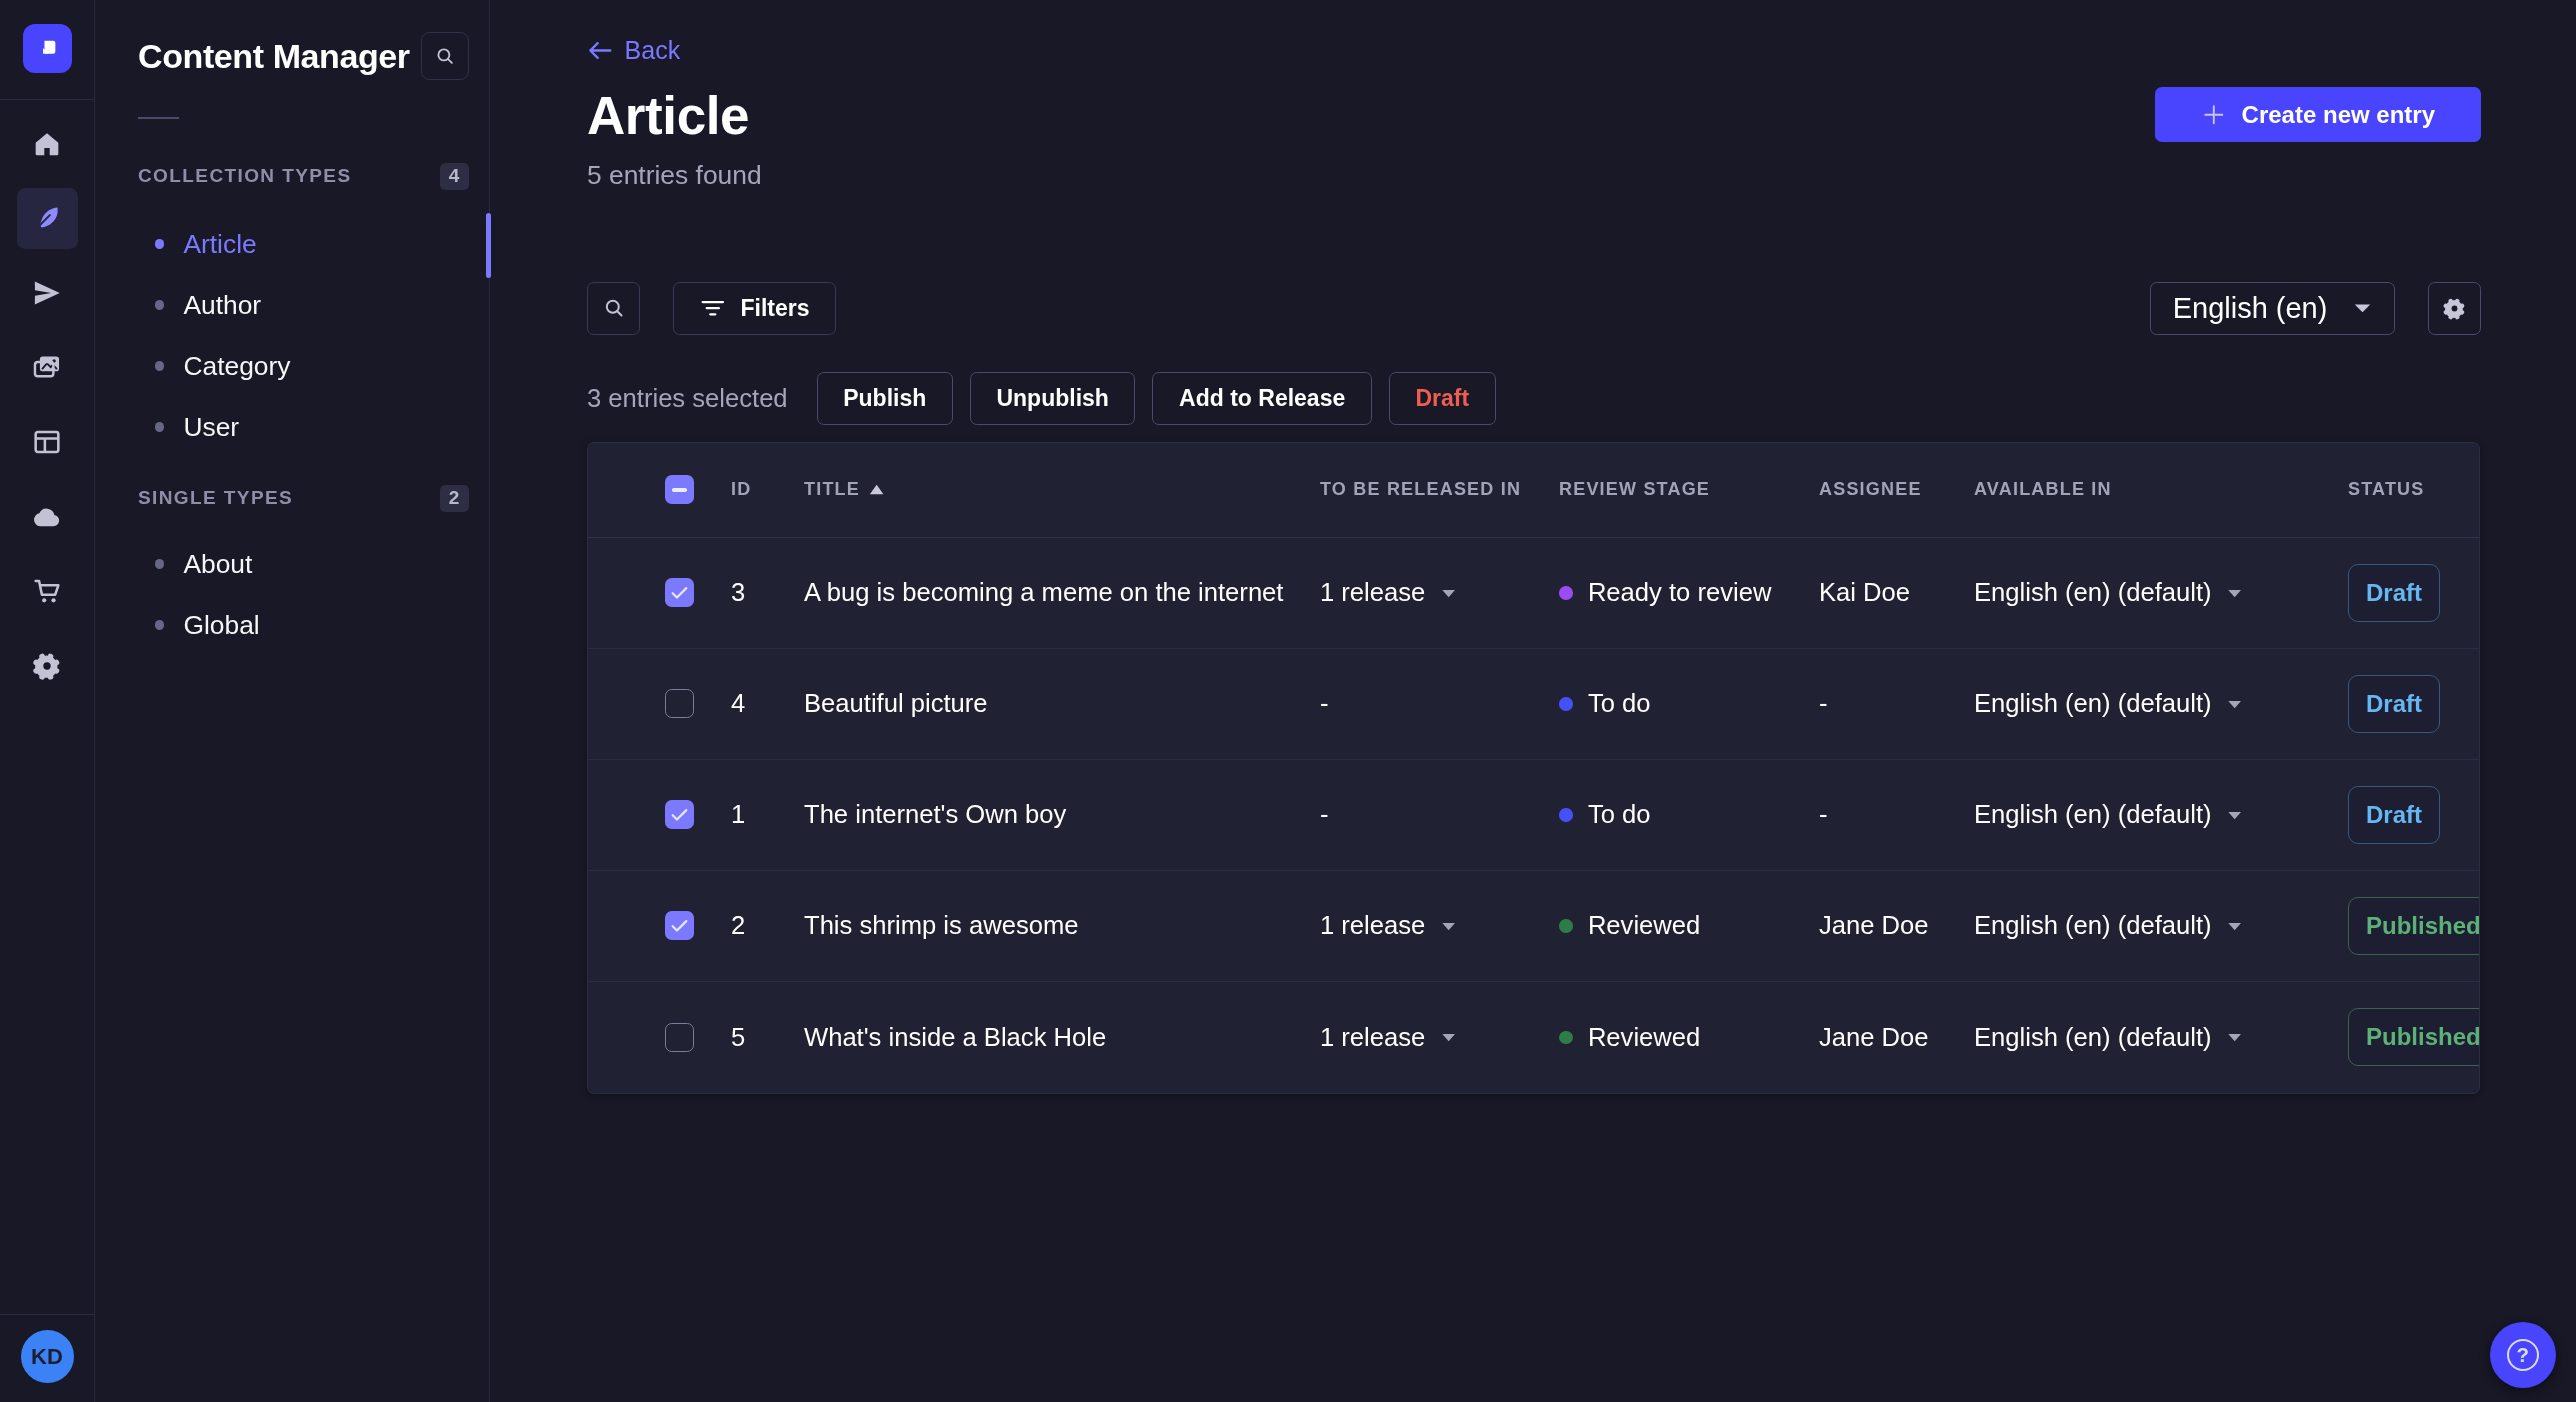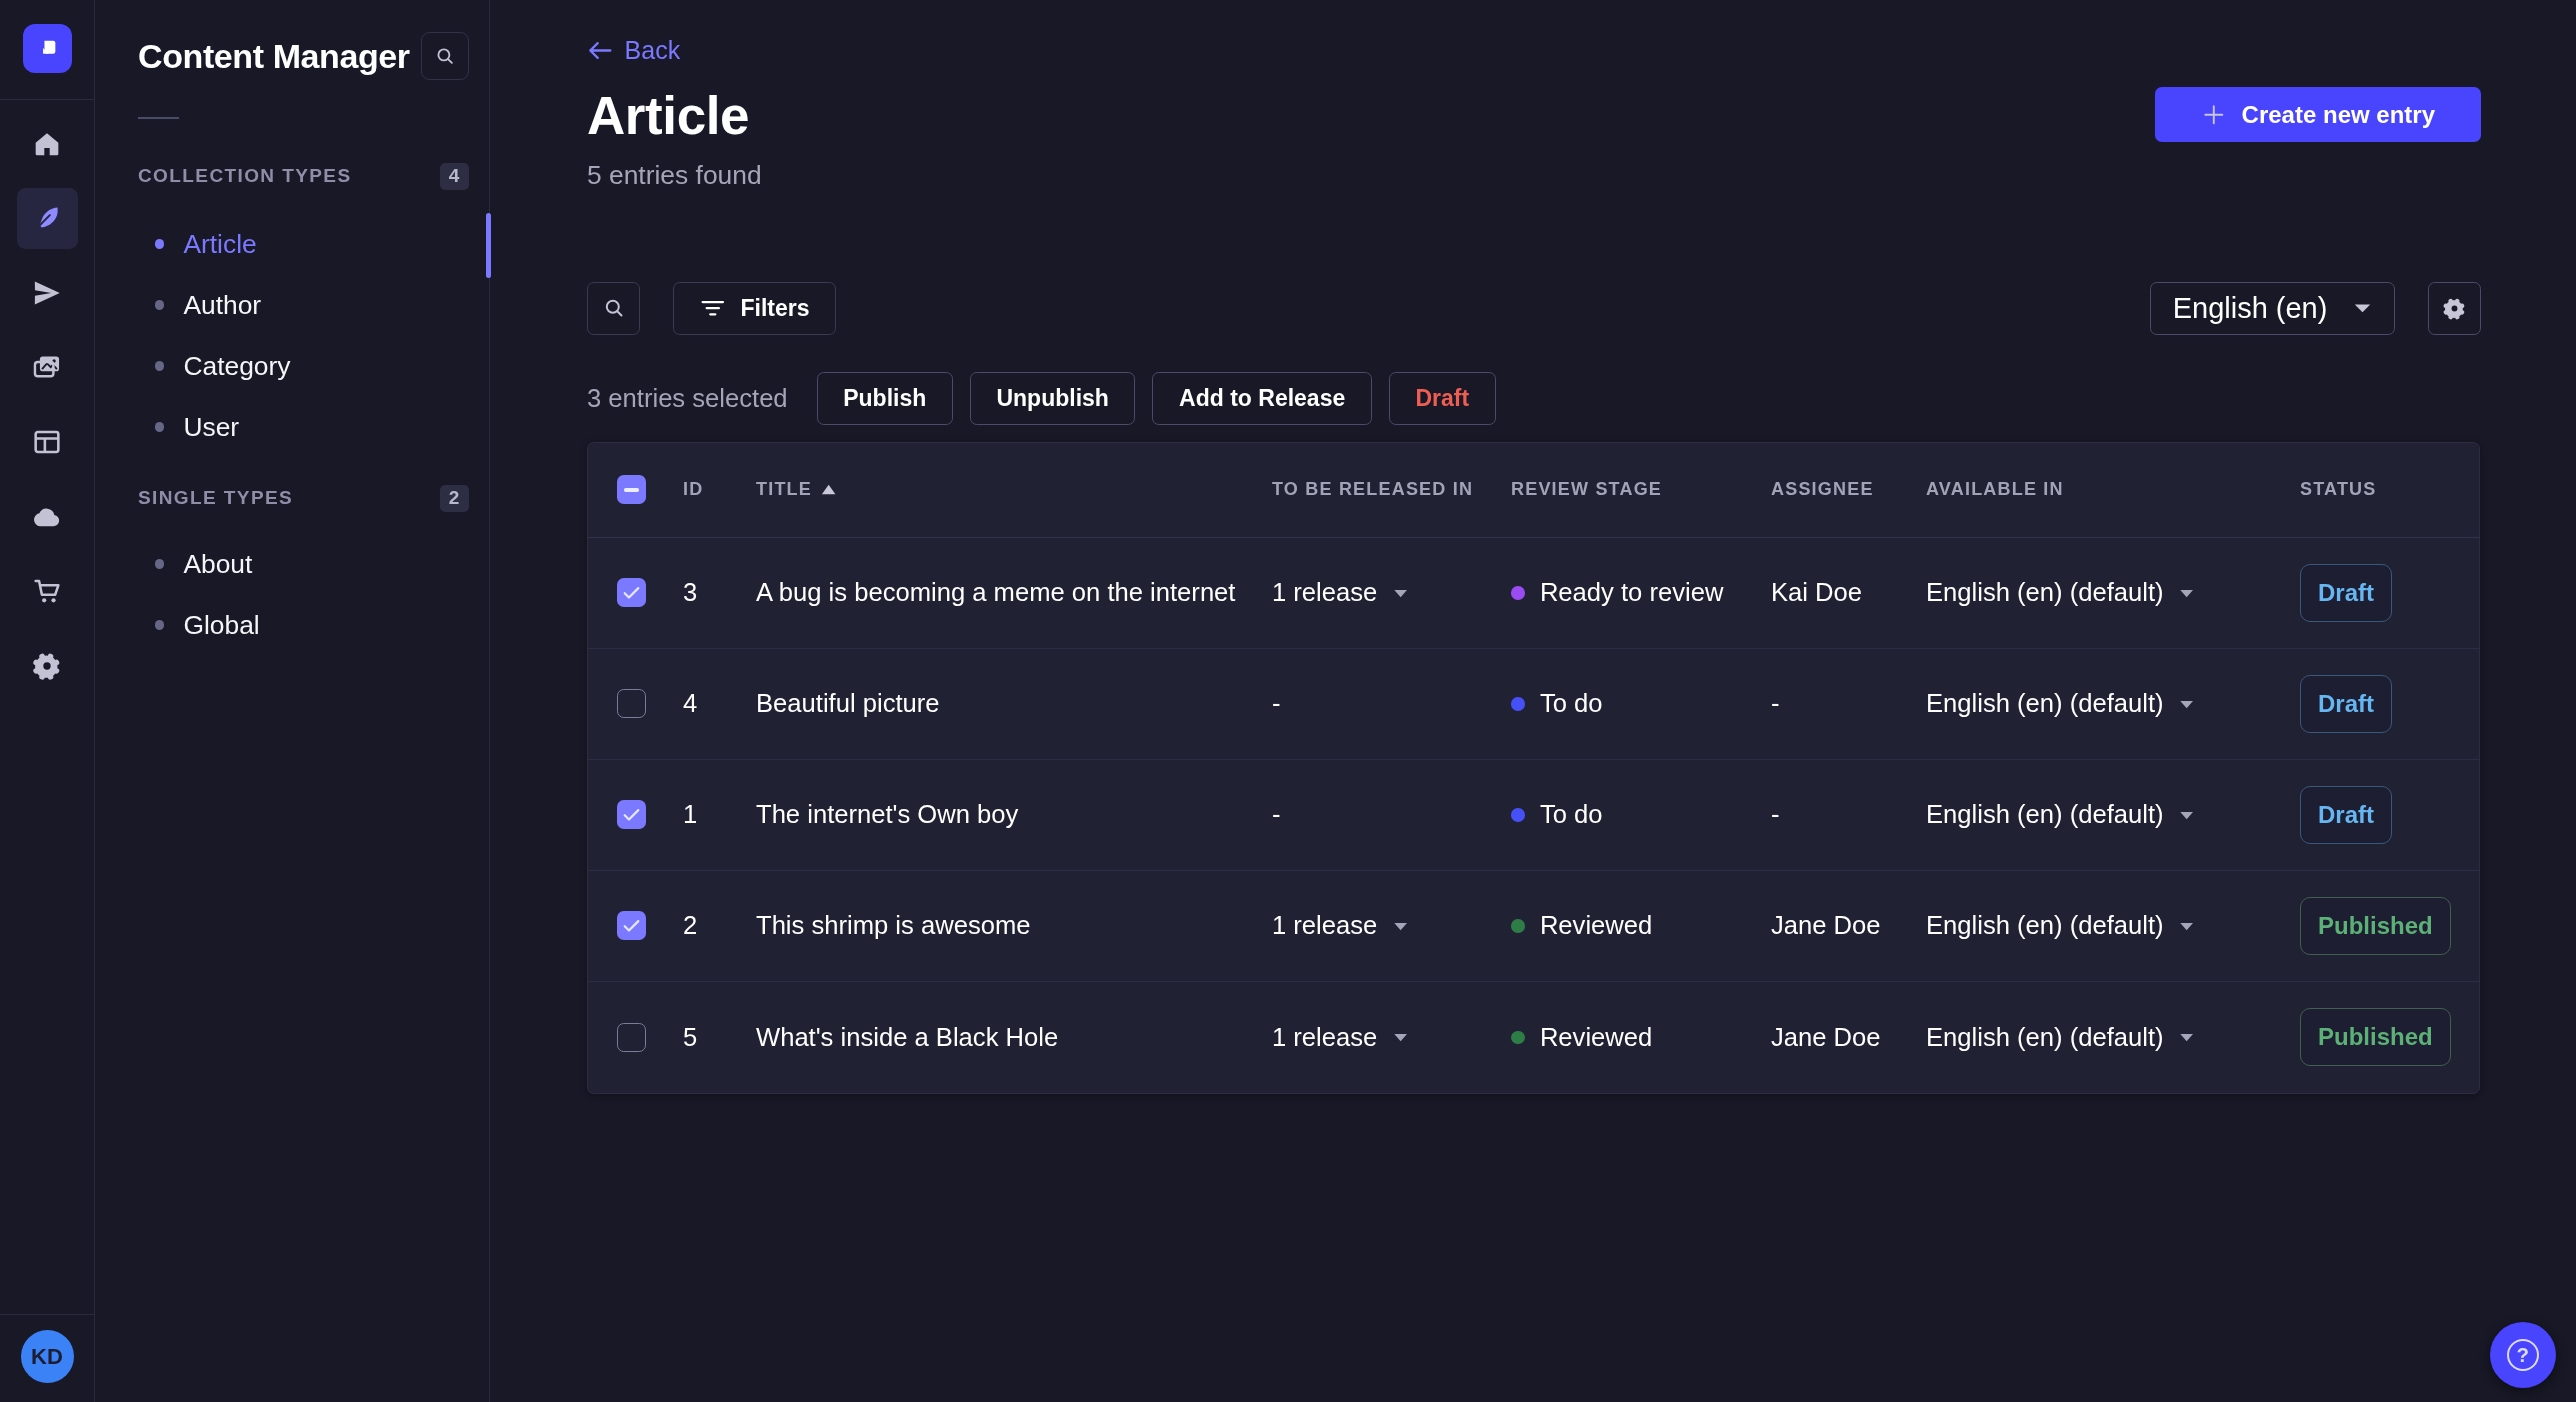--- a/index.html
+++ b/index.html
@@ -76,21 +76,21 @@
   .selection-row { display:flex; align-items:center; margin-top:37px; gap:17px; }
   .selection-text { font-size:25.6px; color:#a5a5ba; margin-right:12px; }
   .sel-btn { height:53px; padding:0 25.6px; border:0.9px solid #4a4a6a; border-radius:6.8px; font-size:23px;
           font-weight:bold; color:#fff; background:transparent; cursor:pointer; }
   .sel-btn.danger { color:#ee5e52; }
 
   
   .table-card { margin-top:17px; background:#212134; border:0.9px solid #2c2c44; border-radius:6.8px;
           width:1893px; overflow:hidden; box-shadow:0 1.7px 6.8px rgba(0,0,0,0.25); }
   .tgrid { display:grid; grid-template-columns:95px 73px 516px 239px 260px 155px 374px 181px;
-          align-items:center; }
+          align-items:center;padding-left:48px; }
   .thead { height:95px; border-bottom:0.9px solid #32324d; }
   .th { font-size:18px; font-weight:bold; letter-spacing:1.2px; color:#a3a3b8; display:flex;
           align-items:center; gap:8.5px; }
   .trow { height:111px; border-bottom:0.9px solid #2c2c44; }
   .trow:last-child { border-bottom:none; }
   .cell { font-size:25.6px; display:flex; align-items:center; }
   .checkbox { width:29px; height:29px; border-radius:6.8px; margin-left:29px; display:flex;
           align-items:center; justify-content:center; cursor:pointer; flex-shrink:0; }
   .checkbox.checked, .checkbox.indeterminate { background:#7b79ff; }
   .checkbox.unchecked { border:1.7px solid #7c7c99; background:transparent; }

